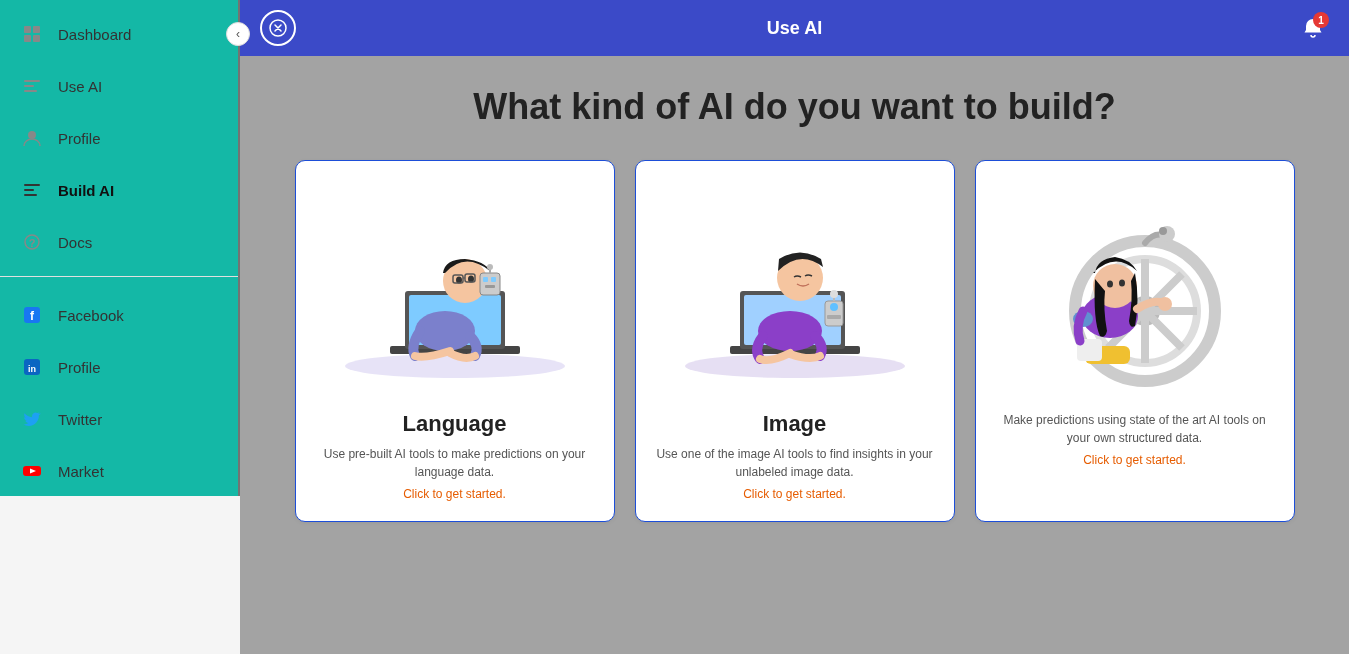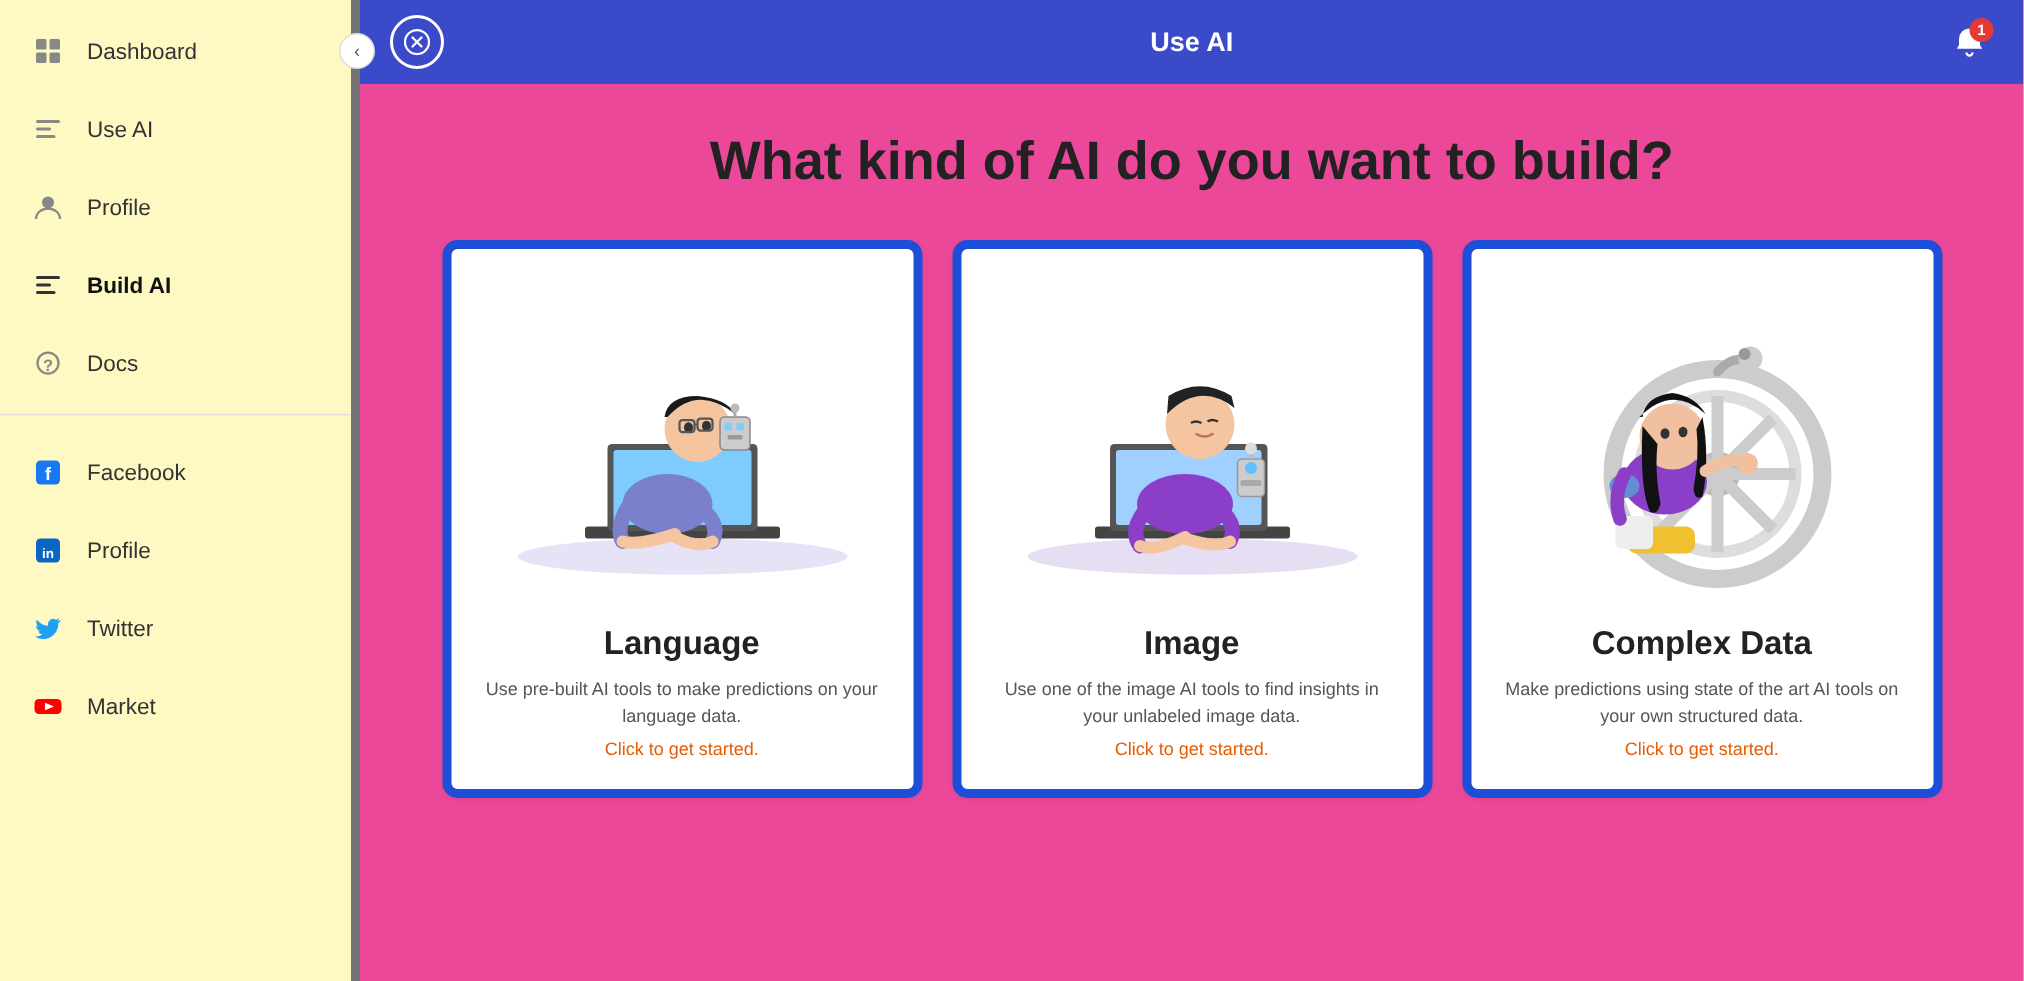--- a/index.html
+++ b/index.html
@@ -2,25 +2,25 @@
 <html><head>
   <meta charset="utf-8">
   <style>
     * { margin: 0; padding: 0; box-sizing: border-box; }
     body { font-family: -apple-system, BlinkMacSystemFont, 'Segoe UI', sans-serif; display: flex; height: 654px; overflow: hidden; background: #f5f5f5; }
 
     
     .sidebar {
       width: 240px;
       min-width: 240px;
-      background: #fef9c3;
-      border-right: 6px solid #737373;
+      background: #14b8a6;
+      border-right: 2px solid #737373;
       display: flex;
       flex-direction: column;
-      height: 654px;
+      height: 496px;
       overflow: hidden;
     }
     .sidebar-nav {
       flex: 1;
       padding: 8px 0;
     }
     .sidebar-item {
       display: flex;
       align-items: center;
       gap: 14px;
@@ -130,37 +130,37 @@
       z-index: 10;
       font-size: 12px;
       color: #555;
     }
 
     
     .content {
       flex: 1;
       padding: 30px 40px;
       overflow-y: auto;
-      background: #ec4899;
+      background: #a3a3a3;
     }
     .page-heading {
       font-size: 36px;
       font-weight: 700;
       text-align: center;
       color: #222;
       margin-bottom: 32px;
     }
     .cards-row {
       display: flex;
       gap: 20px;
       justify-content: center;
     }
     .card {
       background: #fff;
-      border: 6px solid #1d4ed8;
+      border: 1px solid #1d4ed8;
       border-radius: 10px;
       width: 320px;
       padding: 20px;
       display: flex;
       flex-direction: column;
       align-items: center;
       text-align: center;
       box-shadow: 0 1px 4px rgba(0,0,0,0.06);
     }
     .card-illustration {
@@ -450,20 +450,19 @@
 
             <ellipse cx="95" cy="93" rx="3" ry="3.5" fill="#333"></ellipse>
             <ellipse cx="107" cy="92" rx="3" ry="3.5" fill="#333"></ellipse>
 
             <path d="M68 120 Q60 135 65 150" stroke="#8b3fc8" stroke-width="9" stroke-linecap="round" fill="none"></path>
 
             <path d="M122 118 Q138 108 148 112" stroke="#f0c0a0" stroke-width="8" stroke-linecap="round" fill="none"></path>
             <circle cx="150" cy="113" r="7" fill="#f0c0a0"></circle>
           </svg>
         </div>
-        <h2 class="card-title">Complex Data</h2>
         <p class="card-desc">Make predictions using state of the art AI tools on your own structured data.</p>
         <span class="card-cta">Click to get started.</span>
       </div>
 
     </div>
   </div>
 </div>
 
 </body></html>

